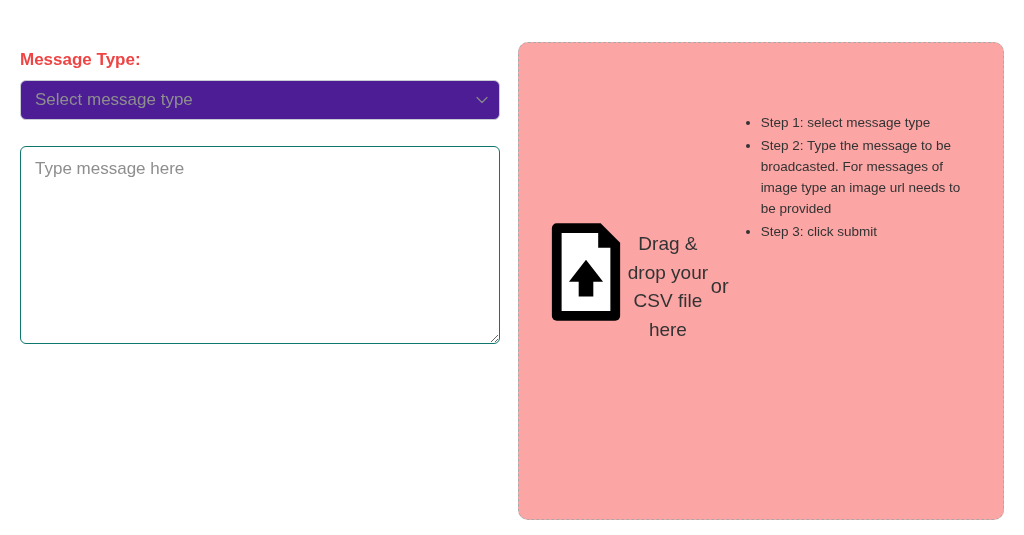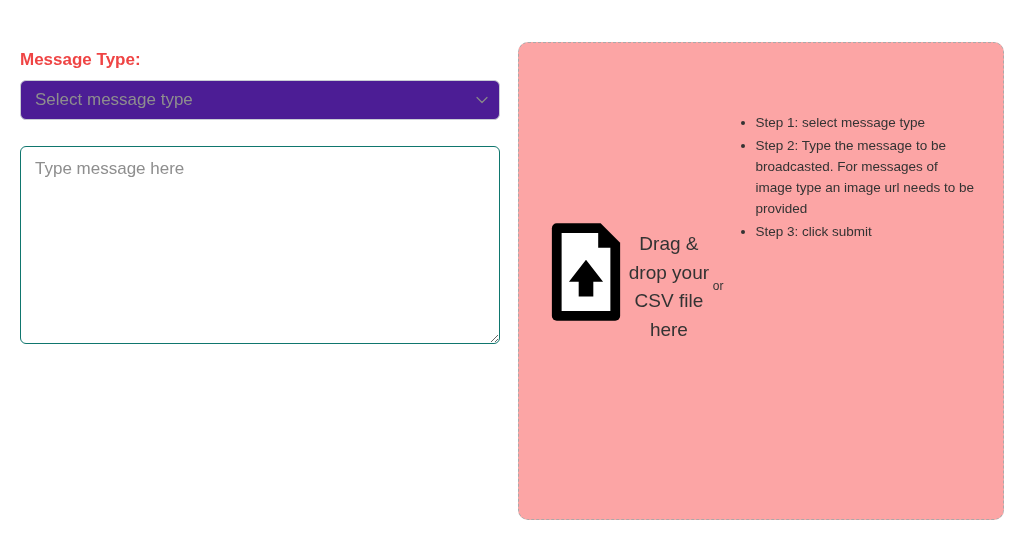--- a/index.html
+++ b/index.html
@@ -88,21 +88,21 @@
       height: 100px;
       margin-bottom: 30px;
     }
     .drop-text {
       font-size: 19px;
       color: #333;
       text-align: center;
       line-height: 1.5;
     }
     .drop-or {
-      font-size: 12px;
+      font-size: 20px;
       color: #333;
       margin-top: 4px;
       margin-bottom: 6px;
     }
     .select-file-btn {
       background: #fff;
       border: 1.5px solid #3b66cc;
       color: #2e5fc7;
       font-weight: 700;
       font-size: 18px;

